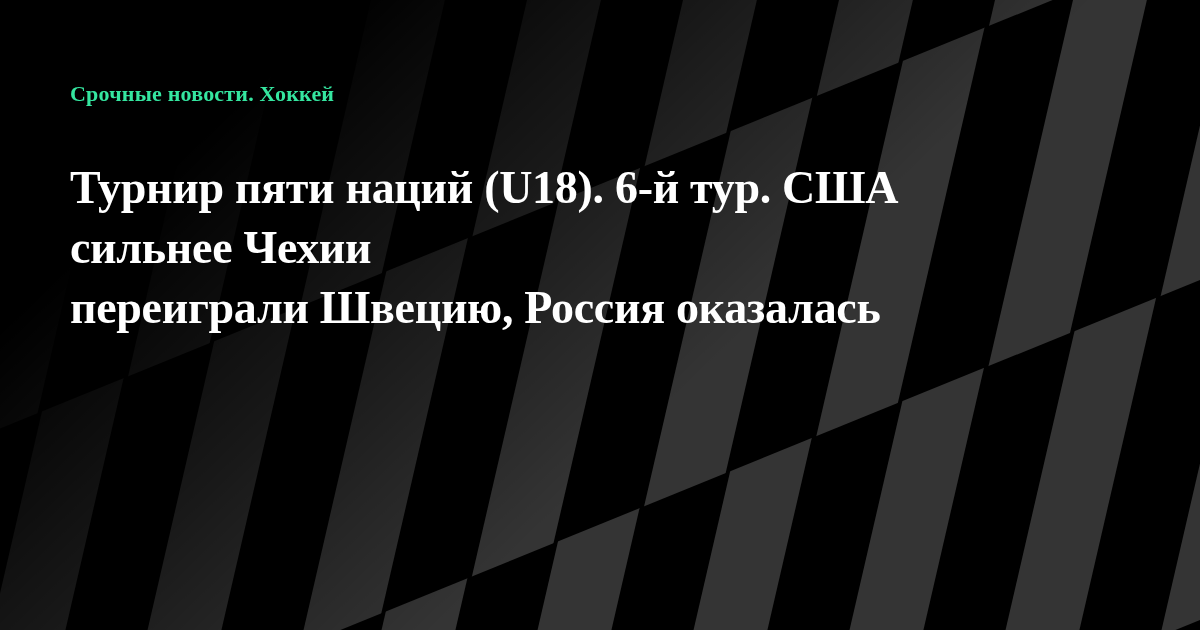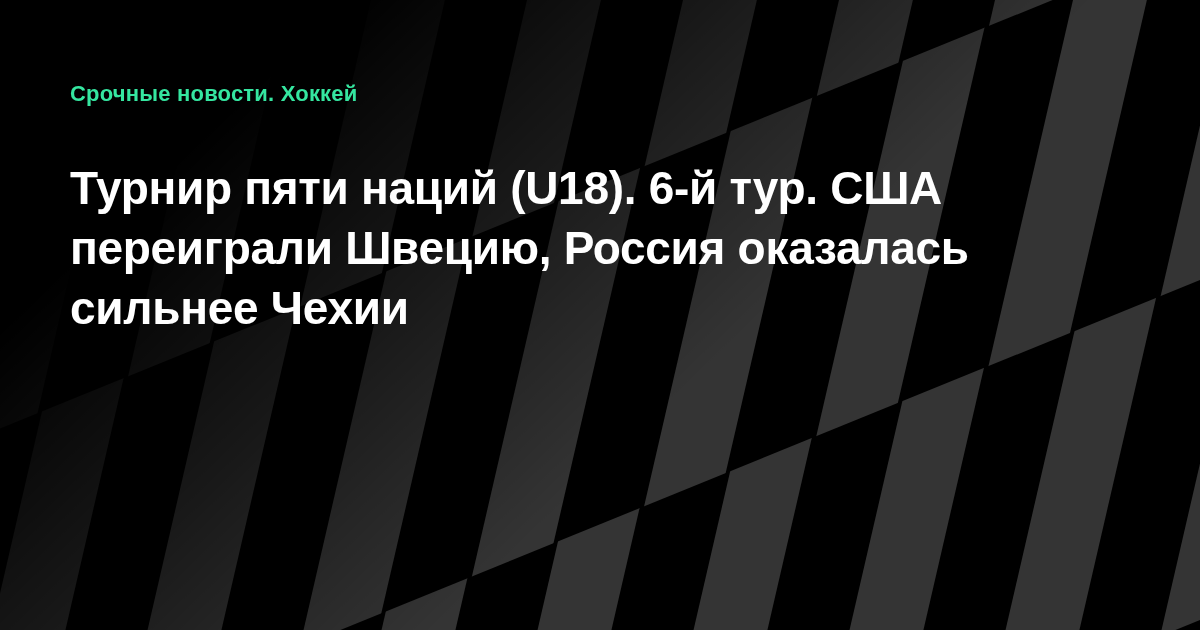--- a/index.html
+++ b/index.html
@@ -31,20 +31,21 @@
   }
 
   
   #content {
     position: absolute;
     left: 70px;
     top: 0;
     width: 1040px;
     height: 462px;
     z-index: 2;
+    font-family: Liberation Serif, serif;
   }
 
   #kicker {
     position: absolute;
     top: 80px;
     left: 0;
     font-size: 22px;
     line-height: 28px;
     font-weight: 700;
     letter-spacing: 0.2px;
@@ -168,18 +169,18 @@
 
     </g>
   </svg>
 
   <div id="content">
 
     <div id="kicker">Срочные новости. Хоккей</div>
 
     <h1 id="headline">
       <span class="hl-line">Турнир пяти наций (U18). 6-й тур. США</span>
+      <span class="hl-line">сильнее Чехии</span>
       <span class="hl-line">переиграли Швецию, Россия оказалась</span>
-      <span class="hl-line">сильнее Чехии</span>
     </h1>
 
   </div>
 </div>
 
 </body></html>

